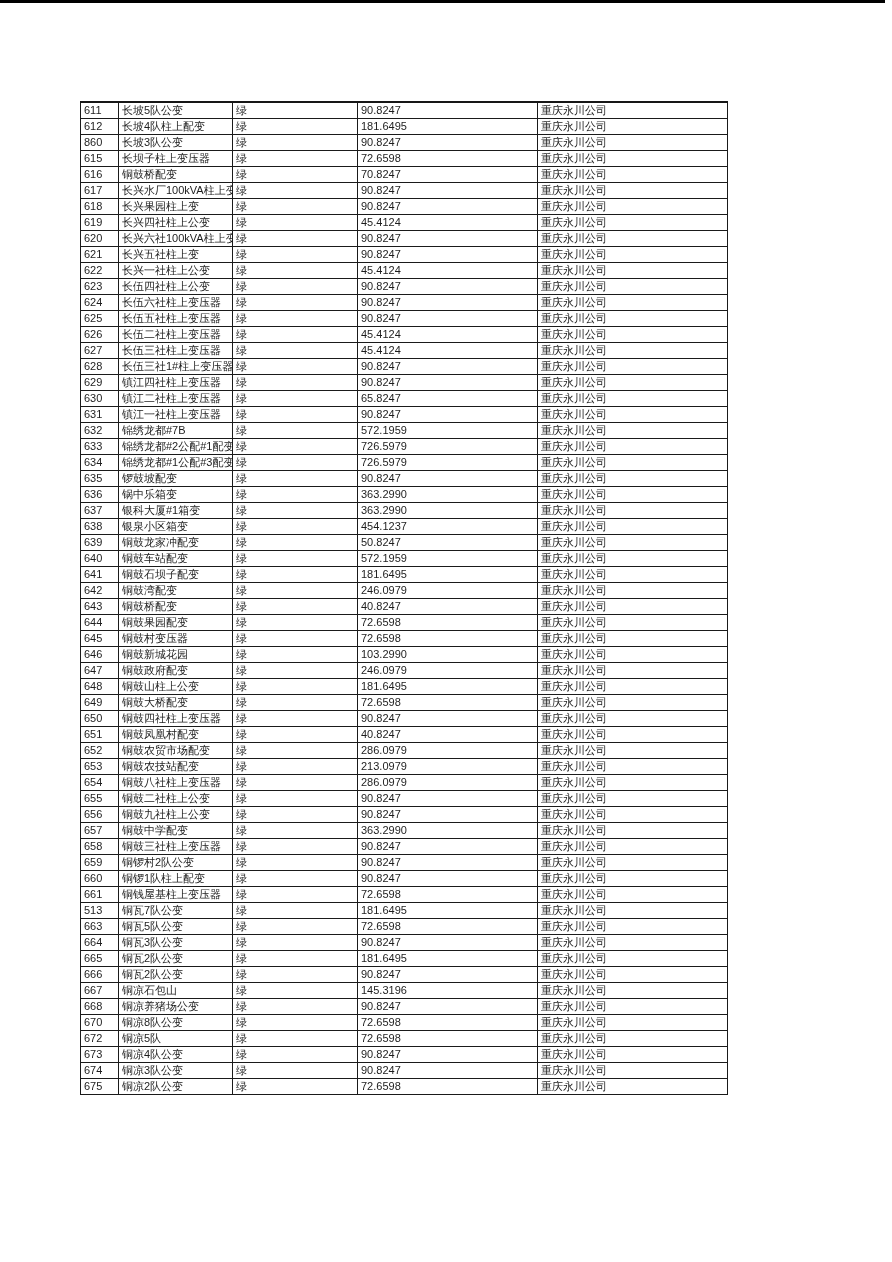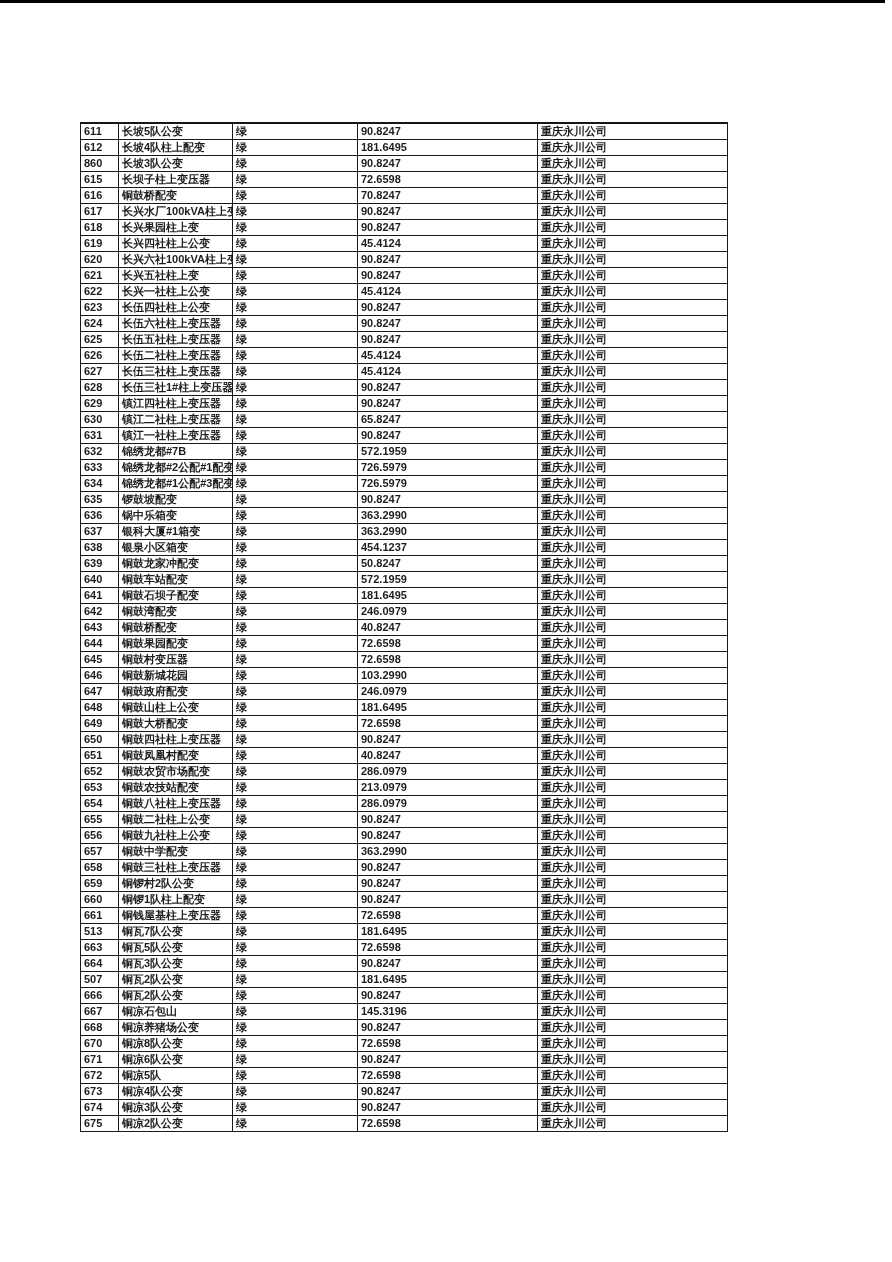--- a/index.html
+++ b/index.html
@@ -18,27 +18,26 @@
     position: absolute;
     top: 0;
     left: 0;
     width: 885px;
     height: 3px;
     background: #000000;
   }
   table.data-table {
     position: absolute;
     left: 80px;
-    top: 122px;
+    top: 101px;
     width: 647px;
     border-collapse: collapse;
     table-layout: fixed;
     border: 1px solid #161616;
     border-top-width: 2px;
-    font-weight: bold;
   }
   table.data-table td {
     border: 1px solid #1a1a1a;
     height: 15px;
     line-height: 15px;
     padding: 0 2px 0 3px;
     font-size: 11px;
     color: #1d1d1d;
     white-space: nowrap;
     overflow: hidden;
@@ -488,21 +487,21 @@
 
   <tr>
     <td class="c-id">664</td>
     <td class="c-name">铜瓦3队公变</td>
     <td class="c-status">绿</td>
     <td class="c-value">90.8247</td>
     <td class="c-company">重庆永川公司</td>
   </tr>
 
   <tr>
-    <td class="c-id">507</td>
+    <td class="c-id">665</td>
     <td class="c-name">铜瓦2队公变</td>
     <td class="c-status">绿</td>
     <td class="c-value">181.6495</td>
     <td class="c-company">重庆永川公司</td>
   </tr>
 
   <tr>
     <td class="c-id">666</td>
     <td class="c-name">铜瓦2队公变</td>
     <td class="c-status">绿</td>
@@ -528,27 +527,20 @@
 
 
   <tr>
     <td class="c-id">670</td>
     <td class="c-name">铜凉8队公变</td>
     <td class="c-status">绿</td>
     <td class="c-value">72.6598</td>
     <td class="c-company">重庆永川公司</td>
   </tr>
 
-  <tr>
-    <td class="c-id">671</td>
-    <td class="c-name">铜凉6队公变</td>
-    <td class="c-status">绿</td>
-    <td class="c-value">90.8247</td>
-    <td class="c-company">重庆永川公司</td>
-  </tr>
 
   <tr>
     <td class="c-id">672</td>
     <td class="c-name">铜凉5队</td>
     <td class="c-status">绿</td>
     <td class="c-value">72.6598</td>
     <td class="c-company">重庆永川公司</td>
   </tr>
 
   <tr>

